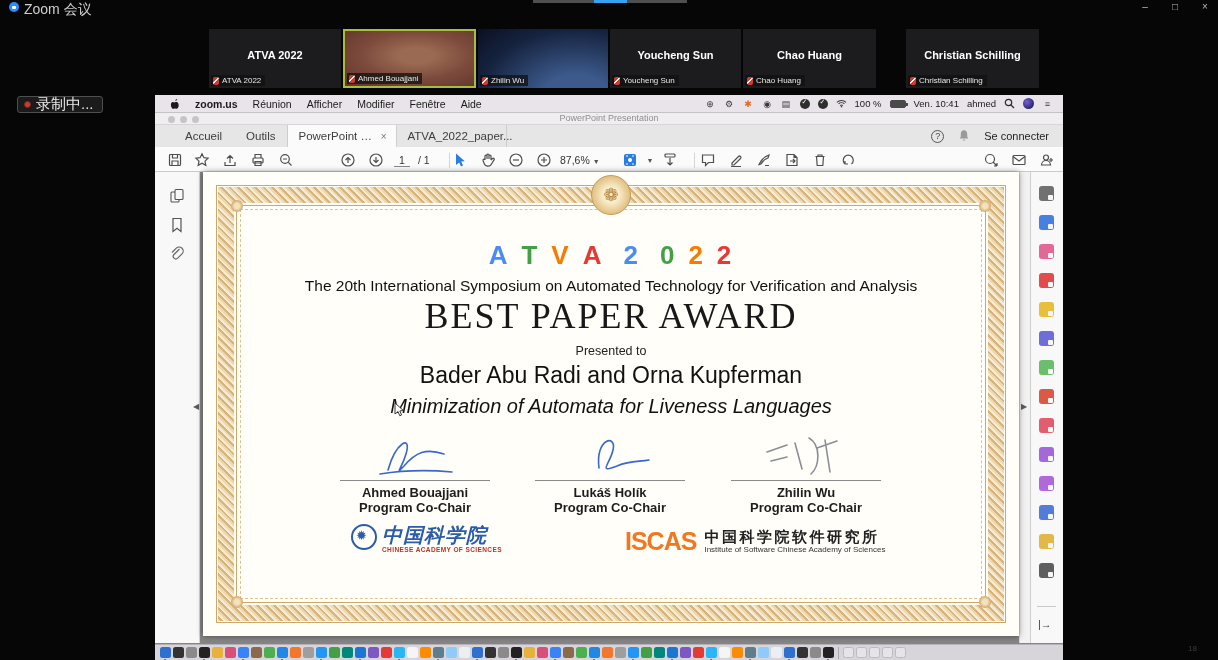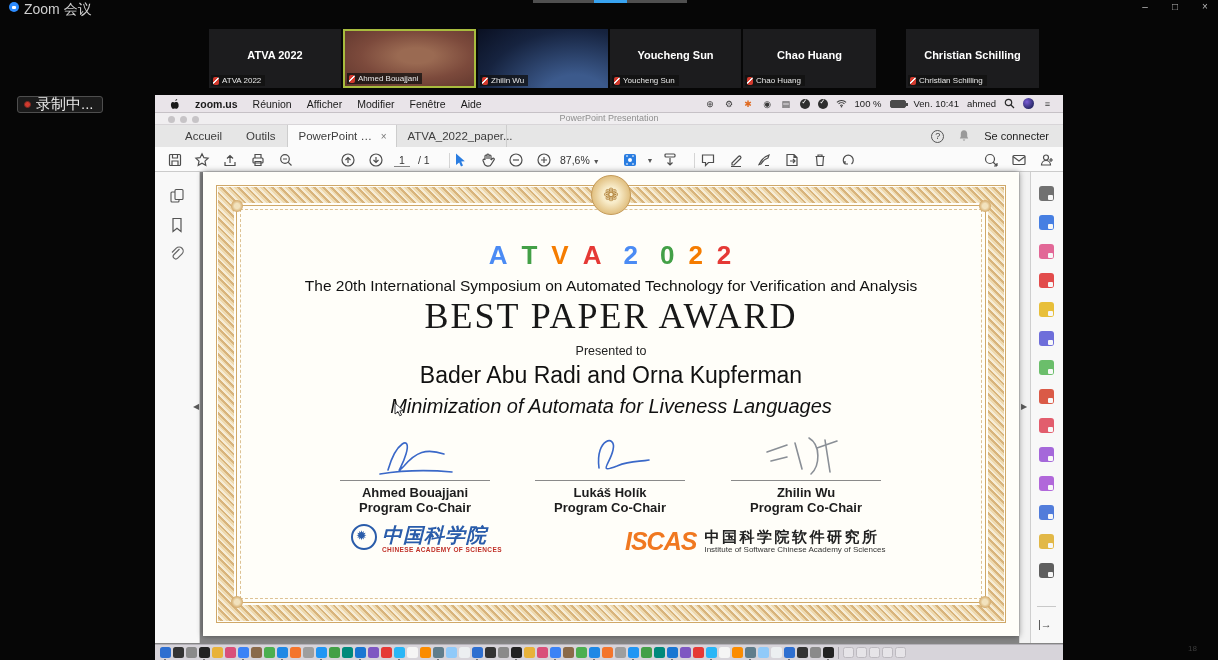--- a/index.html
+++ b/index.html
@@ -93,21 +93,21 @@
   .sigcol { position:absolute; top:258px; width:180px; text-align:center; }
   .sigcol svg { display:block; margin:0 auto; }
   .sigline { width:150px; border-top:1px solid #8a8a8a; margin:2px auto 4px; }
   .signame { font-size:13px; font-weight:bold; color:#1d1d1d; line-height:15px; }
   .cas-logo { position:absolute; left:148px; top:352px; display:flex; align-items:flex-start; gap:5px; }
   .cas-emblem { width:26px; height:26px; border-radius:50%; border:2.5px solid #2a5caa; position:relative; }
   .cas-emblem::after { content:"✹"; position:absolute; left:3px; top:2px; color:#2a5caa; font-size:13px; }
   .cas-cn { font-size:20px; font-weight:bold; color:#2a5caa; font-style:italic; letter-spacing:1px; line-height:22px; }
   .cas-en { font-size:6.5px; font-weight:bold; color:#c03028; letter-spacing:.4px; }
   .iscas-logo { position:absolute; left:422px; top:356px; display:flex; align-items:flex-start; gap:8px; }
-  .iscas-abbr { font-size:25px; font-weight:bold; font-style:italic; color:#f07820; letter-spacing:-1px; line-height:26px; }
+  .iscas-abbr { font-size:25px; font-weight:bold; color:#f07820; letter-spacing:-1px; line-height:26px; }
   .iscas-cn { font-size:15px; font-weight:bold; color:#222; letter-spacing:2.5px; line-height:17px; }
   .iscas-en { font-size:8px; color:#333; }
   .mouse-cursor { left:394px; top:402px; width:11px; height:15px; }
 
   
   .dock { left:155px; top:644px; width:908px; height:16px; background:#d7d4da; border-top:1px solid #b4b1b8; display:flex; align-items:center; gap:2px; padding-left:5px; }
   .dock-ico { width:11px; height:11px; border-radius:2.5px; position:relative; flex:0 0 auto; }
   .dock-ico .run { position:absolute; left:4px; bottom:-3px; width:2px; height:2px; border-radius:50%; background:#555; }
   .dock-sep { width:1px; height:12px; background:#aaa7ae; flex:0 0 auto; margin:0 2px; }
   .ghost-18 { left:1188px; top:644px; font-size:8px; color:#3c3c3c; }

